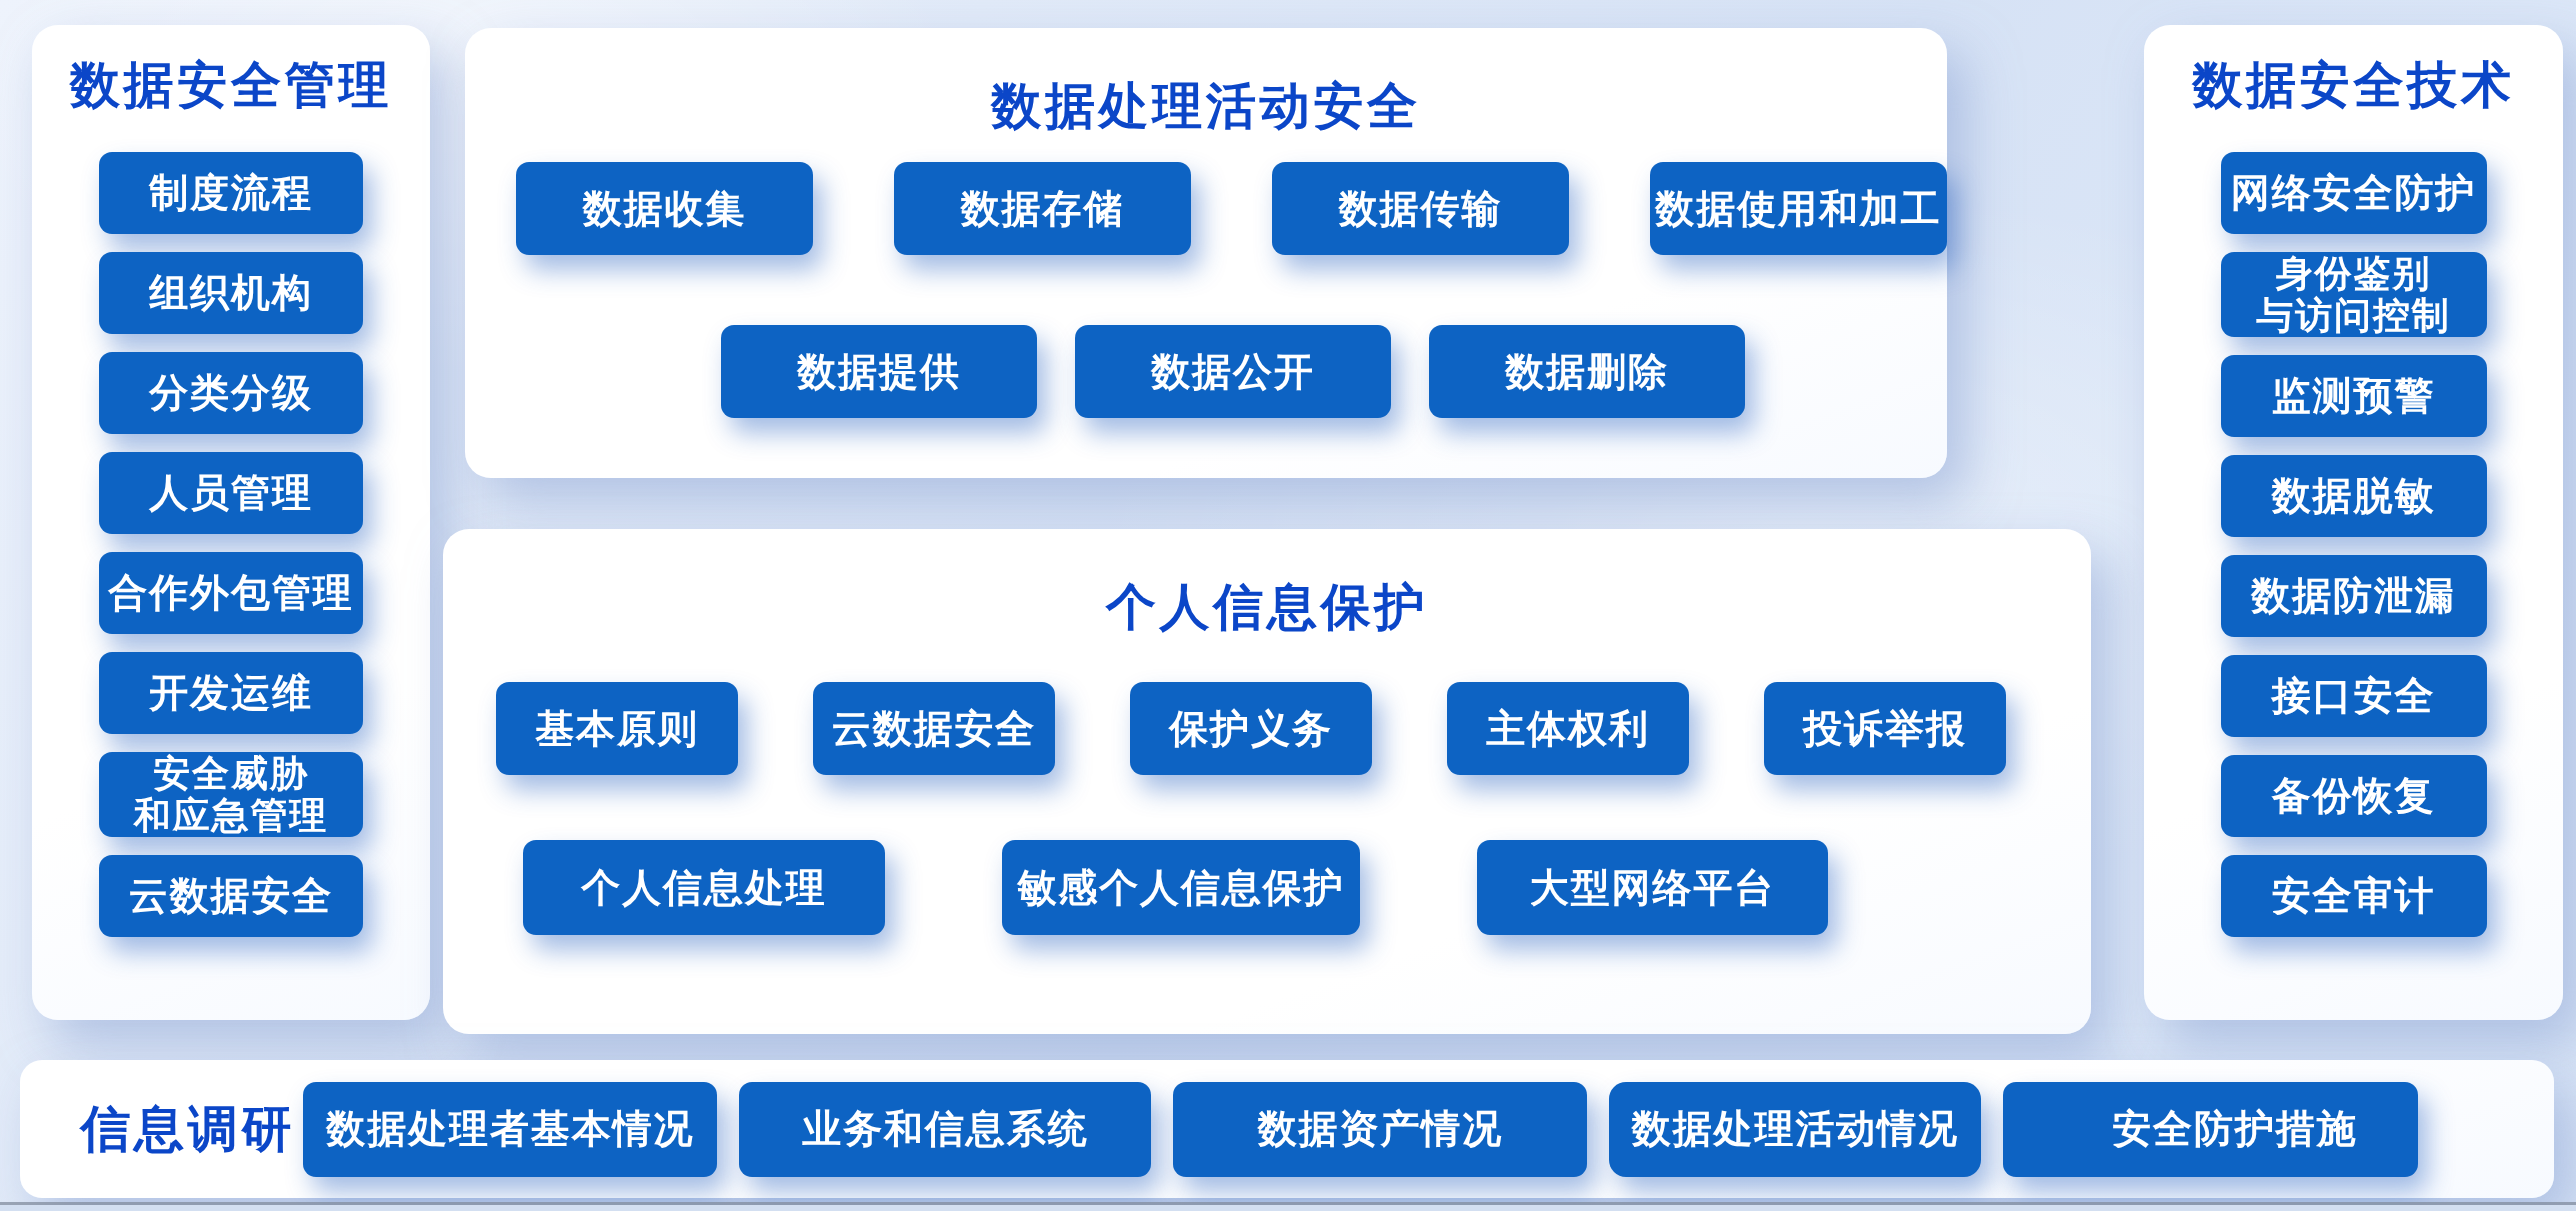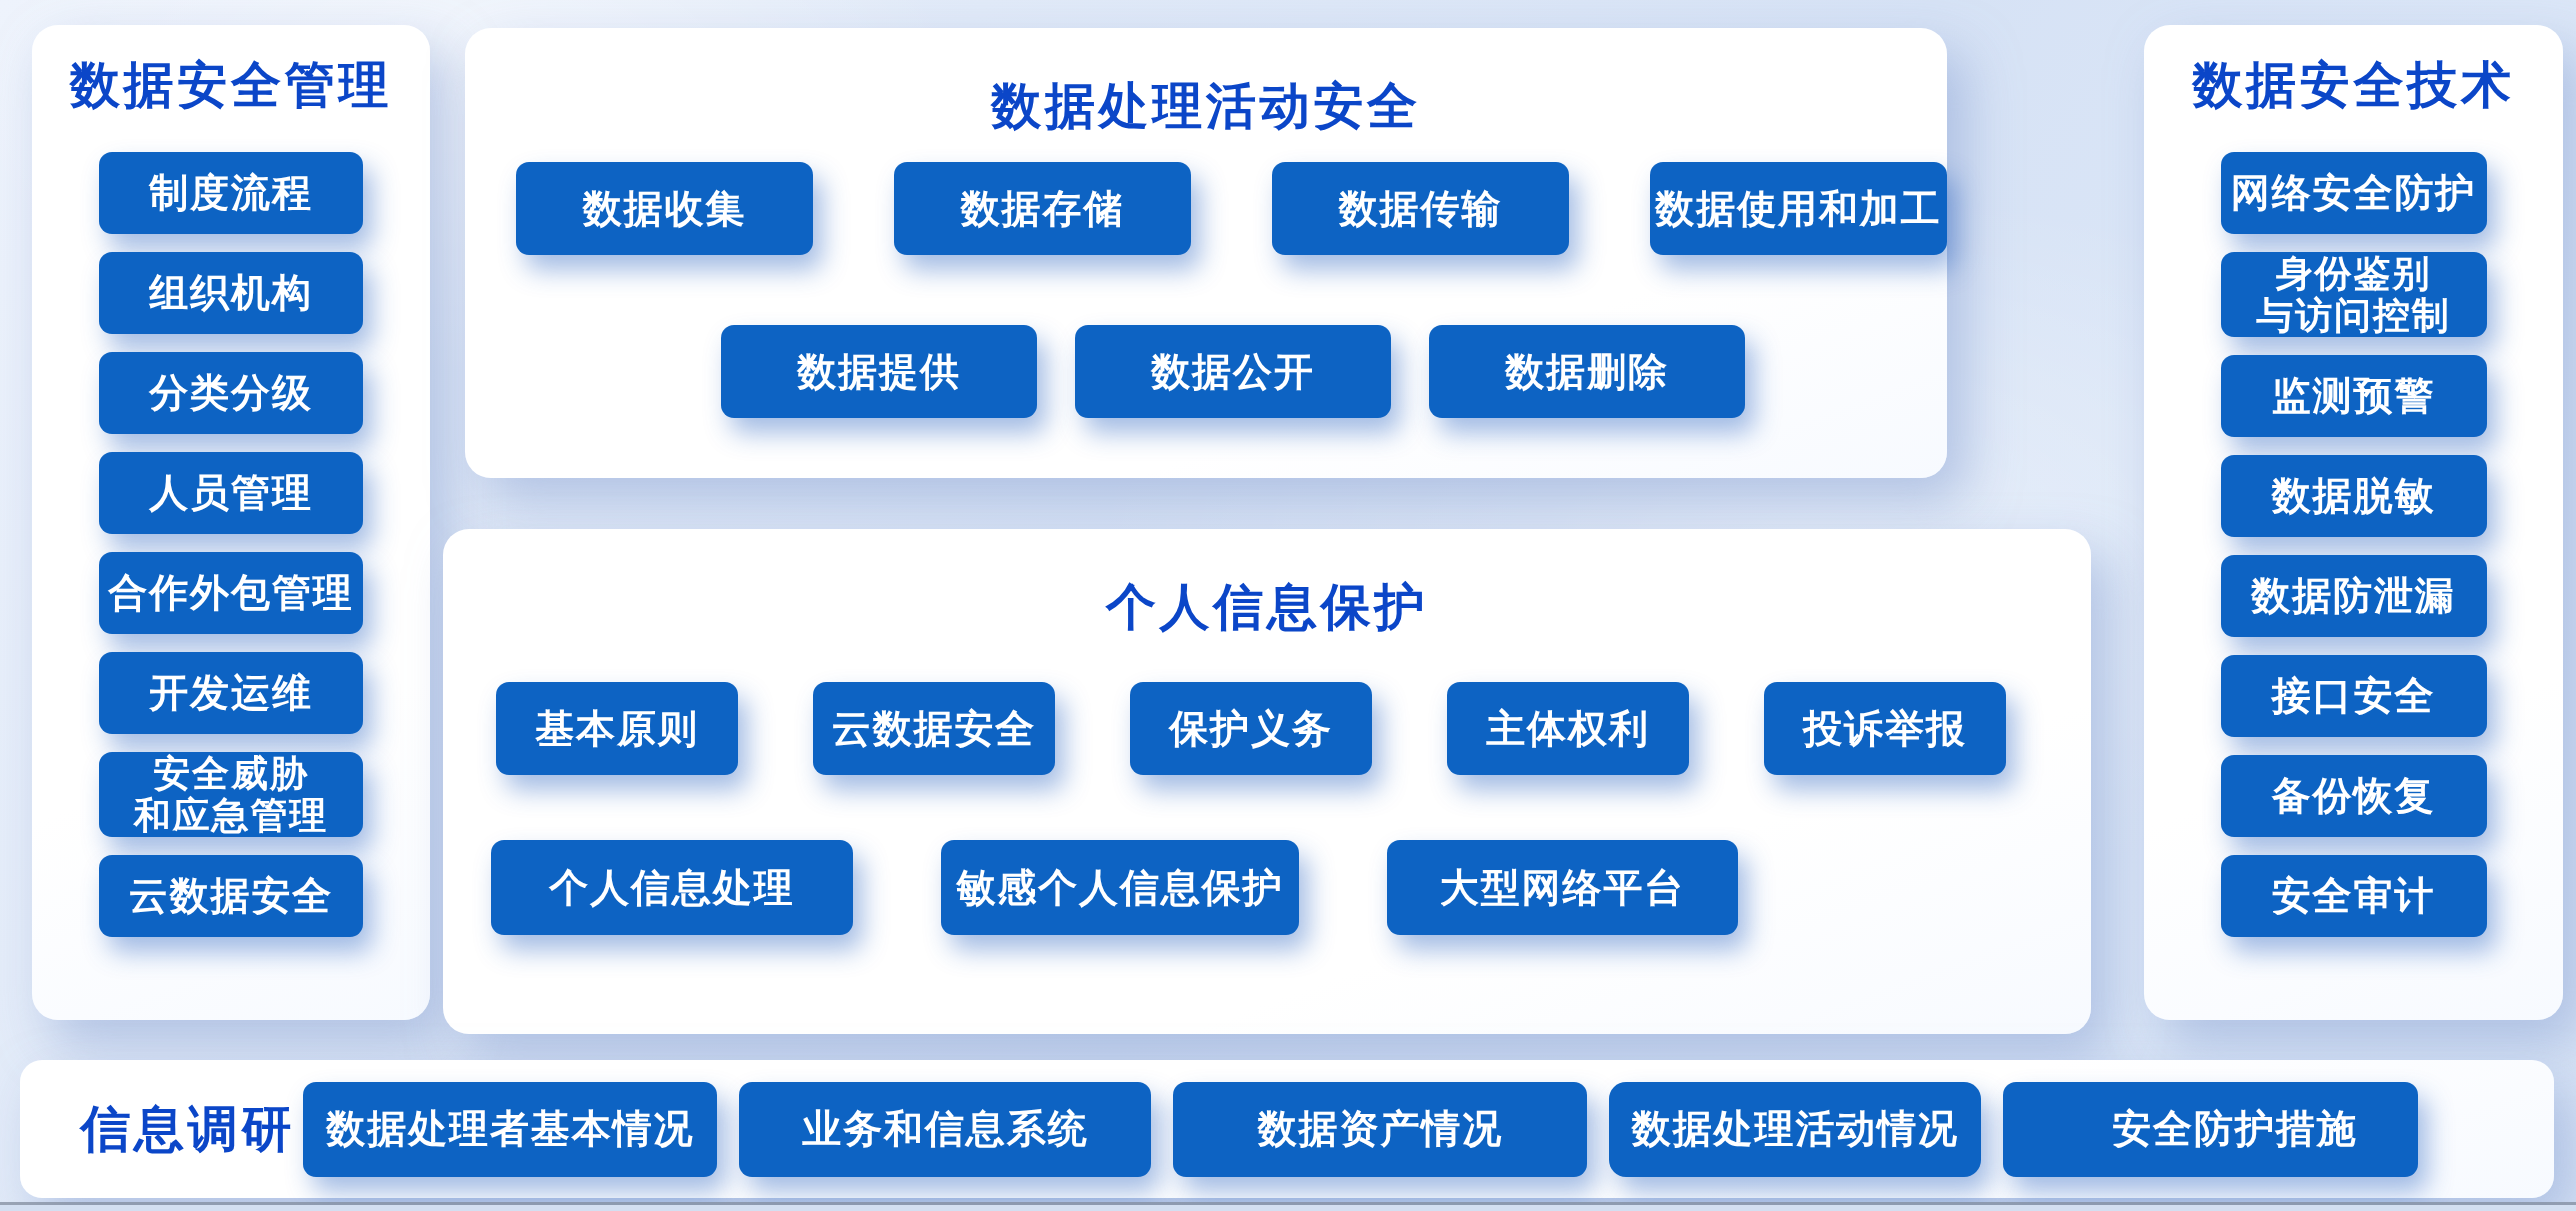--- a/index.html
+++ b/index.html
@@ -59,21 +59,21 @@
   .btn.two-line { font-size: 37px; min-height: 85px; }
   
   .mid-top    { left: 443px; top: 28px;  width: 1482px; height: 450px; margin-left: 22px; }
   .mid-bottom { left: 443px; top: 529px; width: 1648px; height: 505px; }
   .mid-top .panel-title    { margin-top: 51px; }
   .mid-bottom .panel-title { margin-top: 51px; }
   .row { position: absolute; left: 0; right: 0; display: flex; }
   .mid-top .row1    { top: 134px; padding-left: 51px;  gap: 81px;  }
   .mid-top .row2    { top: 297px; padding-left: 256px; gap: 38px;  }
   .mid-bottom .row1 { top: 153px; padding-left: 53px;  gap: 75px;  }
-  .mid-bottom .row2 { top: 311px; padding-left: 48px;  gap: 88px; }
+  .mid-bottom .row2 { top: 311px; padding-left: 80px;  gap: 117px; }
   .mid-top .row1 .btn { width: 315px; height: 93px; }
   .mid-top .row2 .btn { width: 316px; height: 93px; }
   .mid-bottom .row1 .btn { width: 242px; height: 93px; }
   .mid-bottom .row2 .btn.w1 { width: 362px; height: 95px; }
   .mid-bottom .row2 .btn.w2 { width: 358px; height: 95px; }
   .mid-bottom .row2 .btn.w3 { width: 351px; height: 95px; }
   
   .bottom-bar {
     left: 20.4px; top: 1060px; width: 2534px; height: 138px;
     display: flex; align-items: center;

